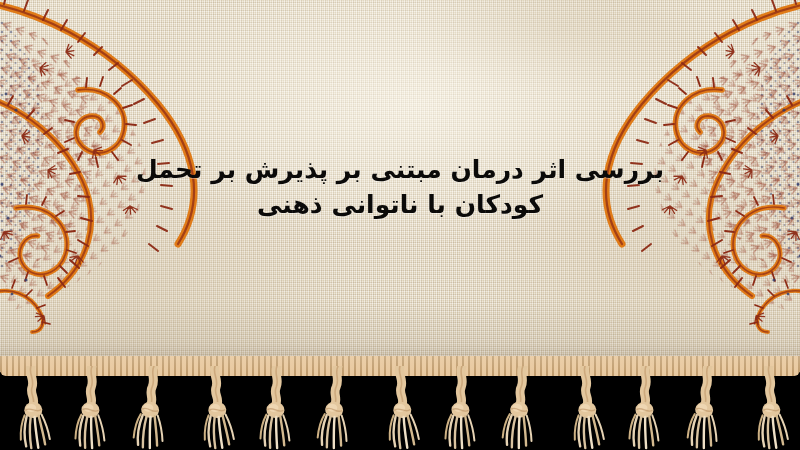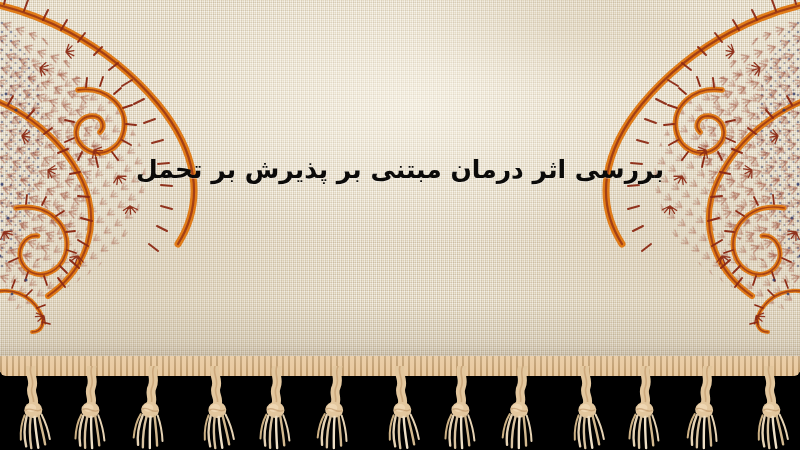--- a/index.html
+++ b/index.html
@@ -336,20 +336,21 @@
         <circle cx="34" cy="116" r="1.6"></circle>
           <circle cx="24" cy="100" r="1.4"></circle>
         <circle cx="44" cy="286" r="1.6"></circle>
           <circle cx="30" cy="300" r="1.4"></circle>
       </g>
     </svg>
   </div>
 
   <div class="title-block">
     <div class="title-line">بررسی اثر درمان مبتنی بر پذیرش بر تحمل</div>
+    <div class="title-line">کودکان با ناتوانی ذهنی</div>
   </div>
 
   <div class="fringe-band"></div>
   <div class="fringe" id="fringe">
       <div class="tassel" style="left: 2.76923px;">
         <svg viewBox="0 0 56 84" xmlns="http://www.w3.org/2000/svg">
           <g transform="translate(28,0) rotate(-3)">
             <path d="M0,0 C-3,8 3,13 0,21 C-3,28 3,32 0,39" stroke="#e3c79e" stroke-width="9" fill="none" stroke-linecap="round"></path>
             <path d="M0,0 C-3,8 3,13 0,21 C-3,28 3,32 0,39" stroke="#b98f62" stroke-width="1.6" fill="none" stroke-linecap="round" opacity=".55"></path>
             <ellipse cx="0" cy="44" rx="9" ry="8" fill="#e3c79e"></ellipse>

